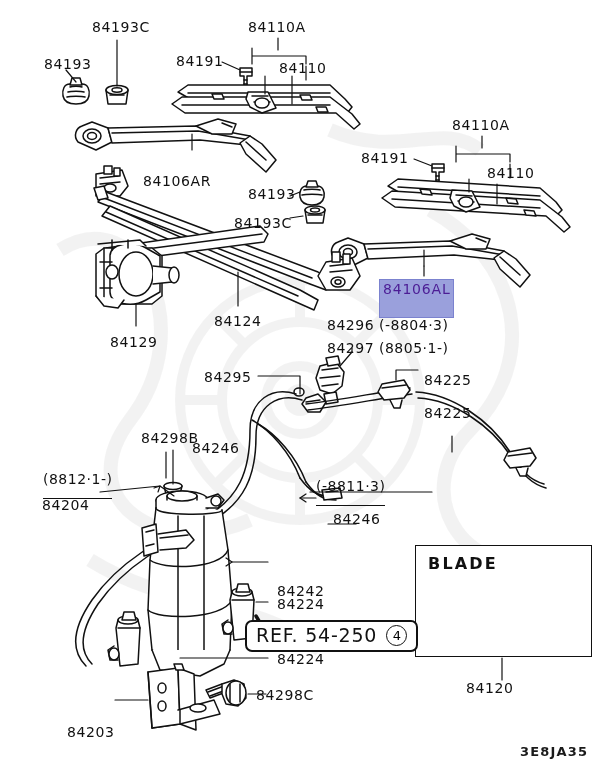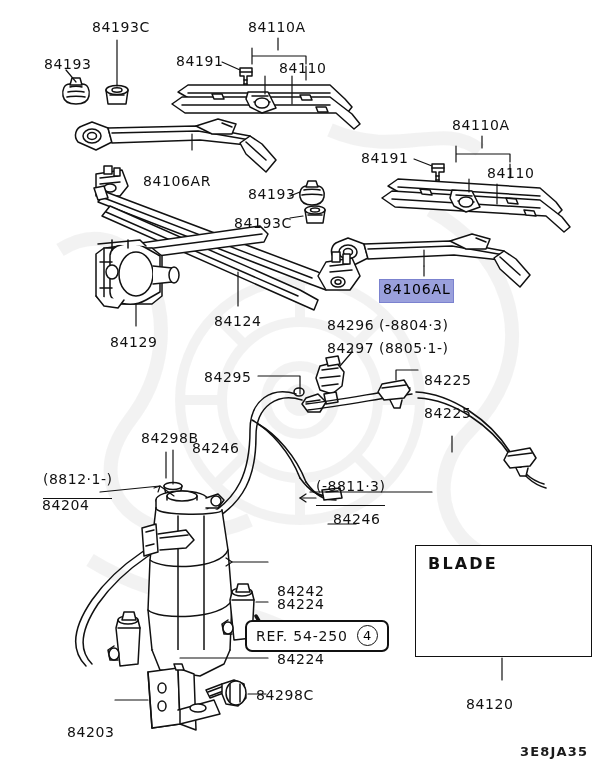--- a/index.html
+++ b/index.html
@@ -41,27 +41,27 @@
     font-size: 13px;
     font-weight: bold;
     letter-spacing: 1.2px;
     color: #1a1a1a;
   }
   .lbl.blade-title {
     font-size: 16px;
     letter-spacing: 2.2px;
   }
   .lbl.ref-text {
-    font-size: 14px;
+    font-size: 19px;
     letter-spacing: 0.8px;
   }
   .lbl.highlight {
     background: #9aa0dc;
-    color: #000000;
-    padding: 2px 2px 6px 3px;
+    color: #4c1d95;
+    padding: 2px 2px 21px 3px;
     border: 1px solid #7b82cf;
     letter-spacing: 0.8px;
   }
   .lbl.dated {
     letter-spacing: 0.5px;
   }
   .lbl.underlined {
     border-bottom: 1.6px solid #111111;
     padding-bottom: 12px;
   }
@@ -459,21 +459,21 @@
     <div class="lbl" style="left:192px; top:441px;">84246</div>
     <div class="lbl" style="left:42px;  top:498px;text-align:right;">84204</div>
     <div class="lbl" style="left:333px; top:512px;">84246</div>
     <div class="lbl" style="left:277px; top:584px;">84242</div>
     <div class="lbl" style="left:277px; top:597px;">84224</div>
     <div class="lbl" style="left:277px; top:652px;">84224</div>
     <div class="lbl" style="left:67px;  top:694px;margin-top:31px;">84203</div>
     <div class="lbl" style="left:256px; top:688px;">84298C</div>
     <div class="lbl" style="left:424px; top:373px;">84225</div>
     <div class="lbl" style="left:424px; top:406px;">84225</div>
-    <div class="lbl" style="left:466px; top:697px;">84120</div>
+    <div class="lbl" style="left:466px; top:681px;">84120</div>
 
     <div class="lbl dated" style="left:327px; top:318px;">84296 (-8804·3)</div>
     <div class="lbl dated" style="left:327px; top:341px;">84297 (8805·1-)</div>
 
     <div class="lbl dated underlined" style="left:43px;  top:472px;">(8812·1-)</div>
     <div class="lbl dated underlined" style="left:316px; top:479px;">(-8811·3)</div>
 
     <div class="lbl highlight" style="left:379px; top:279px;">84106AL</div>
 
     <div class="lbl blade-title" style="left:428px; top:556px;font-weight:bold;">BLADE</div>

